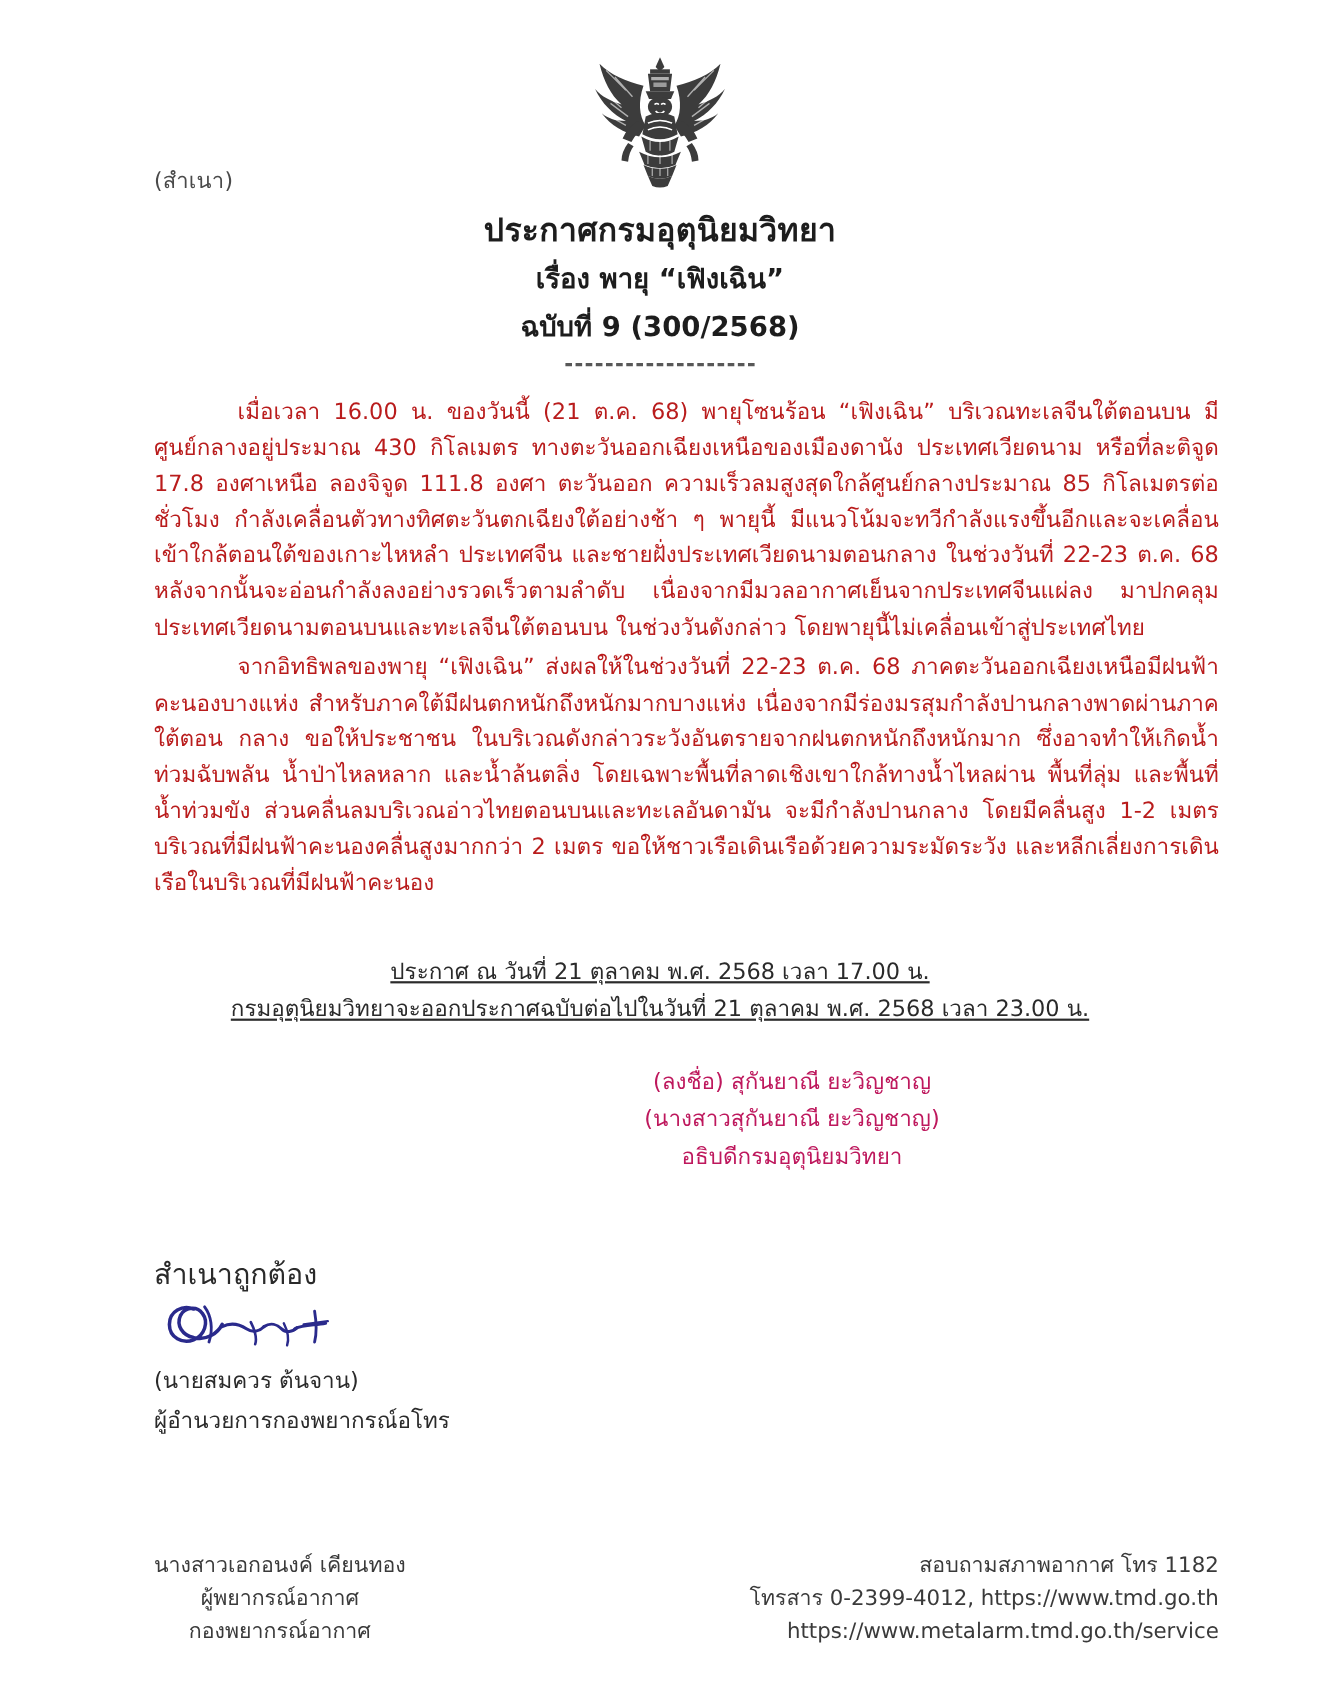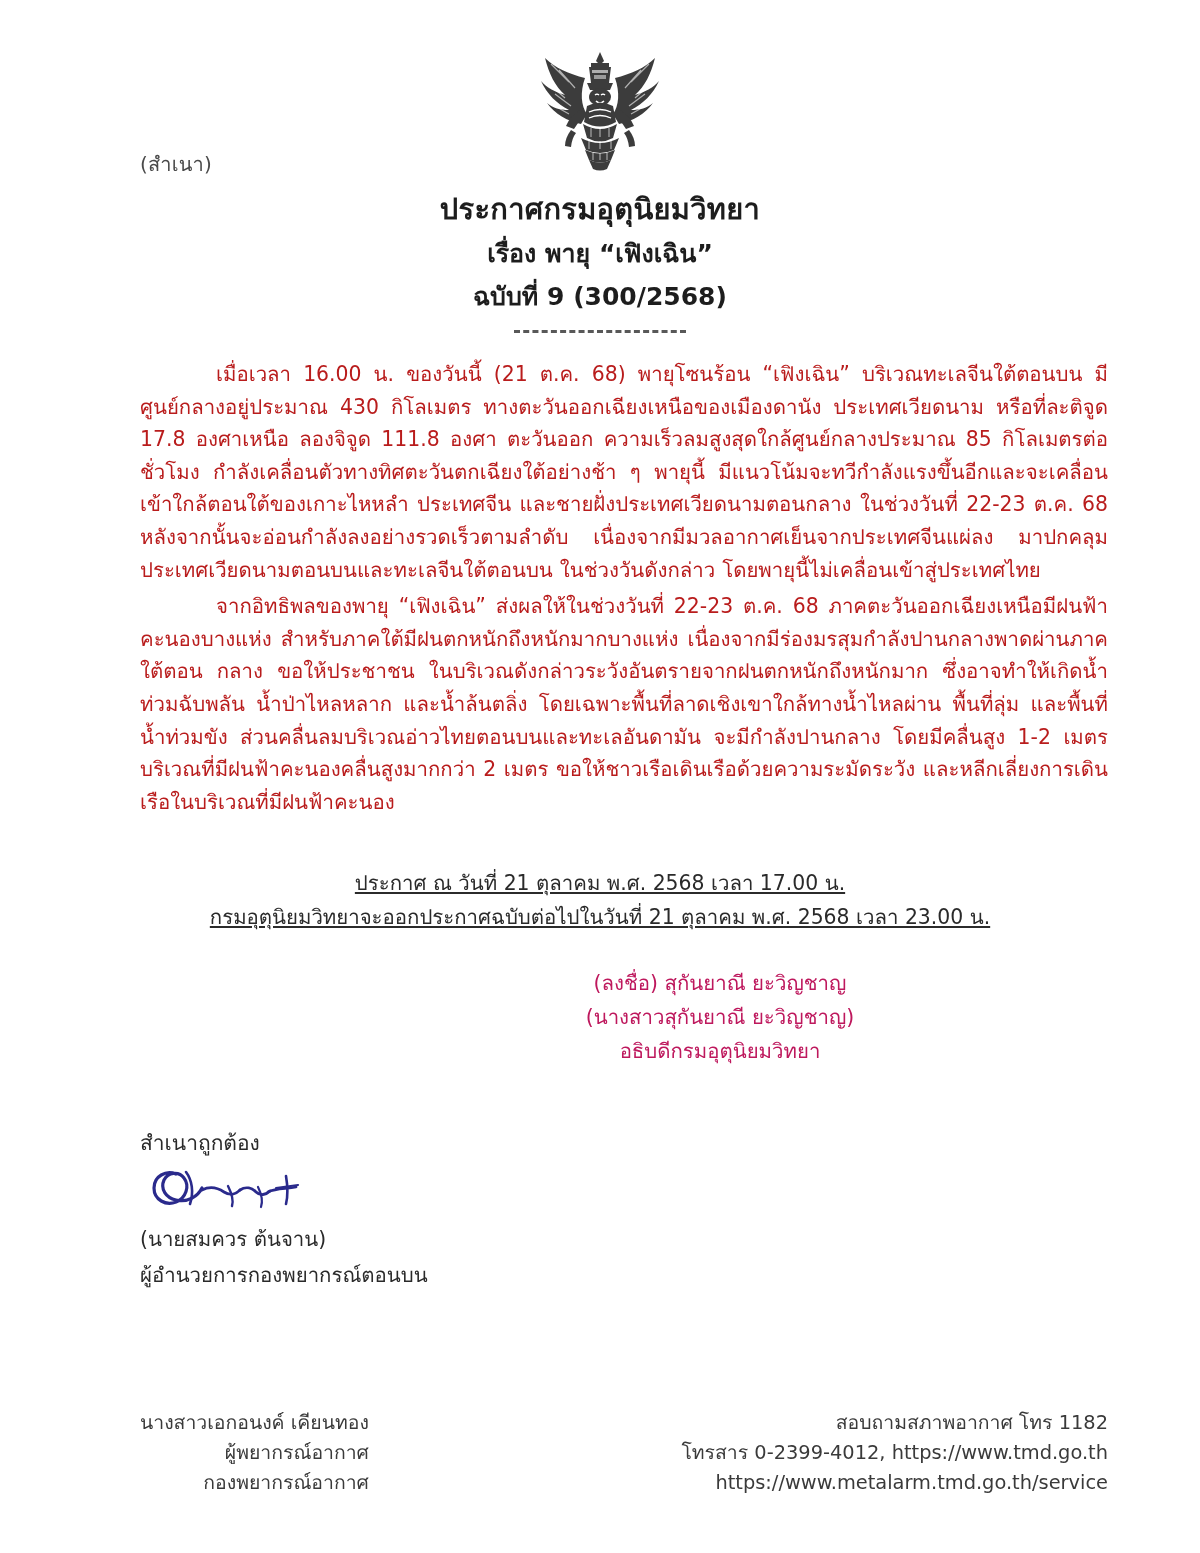--- a/index.html
+++ b/index.html
@@ -137,23 +137,24 @@
   }
 
   
   .certify-block {
     position: absolute;
     left: 140px;
     top: 1128px;
     width: 460px;
   }
   .certify-label {
-    font-size: 21px;
+    font-size: 26px;
     line-height: 30px;
     color: #2a2a2a;
+    margin-top: 16px;
   }
   .ink-sig {
     width: 190px;
     height: 58px;
     margin: 4px 0 2px 6px;
     display: block;
   }
   .certify-name,
   .certify-role {
     font-size: 20.4px;
@@ -165,21 +166,21 @@
   
   .footer {
     position: absolute;
     left: 140px;
     right: 92px;
     top: 1408px;
     display: flex;
     justify-content: space-between;
     align-items: flex-start;
   }
-  .footer-left { text-align: right; }
+  .footer-left { text-align: center; }
   .footer-right { text-align: right; }
   .footer-line {
     font-size: 19.4px;
     line-height: 30px;
     color: #3a3a3a;
   }
 </style>
 </head>
 <body>
 
@@ -284,21 +285,21 @@
         <path d="M56 28 C64 24 72 26 78 30 C84 34 90 32 94 28" stroke-width="2.8" stroke="#2a2a8c"></path>
         <path d="M82 24 C86 32 88 38 86 44" stroke-width="2.4" stroke="#2a2a8c"></path>
         <path d="M94 28 C100 24 106 26 110 30 C114 34 120 33 124 29" stroke-width="2.8" stroke="#2a2a8c"></path>
         <path d="M112 25 C116 33 117 39 115 45" stroke-width="2.2" stroke="#2a2a8c"></path>
         <path d="M122 30 C130 26 140 27 150 25" stroke-width="2.8" stroke="#2a2a8c"></path>
         <path d="M140 14 C142 26 142 34 140 42" stroke-width="2.6" stroke="#2a2a8c"></path>
         <path d="M130 26 L152 23" stroke-width="2.2" stroke="#2a2a8c"></path>
       </g>
     </svg>
     <div class="certify-name">(นายสมควร ต้นจาน)</div>
-    <div class="certify-role">ผู้อำนวยการกองพยากรณ์ตอนบน</div>
+    <div class="certify-role">ผู้อำนวยการกองพยากรณ์อโทร</div>
   </div>
 
   <div class="footer">
     <div class="footer-left">
       <div class="footer-line">นางสาวเอกอนงค์  เคียนทอง</div>
       <div class="footer-line">ผู้พยากรณ์อากาศ</div>
       <div class="footer-line">กองพยากรณ์อากาศ</div>
     </div>
     <div class="footer-right">
       <div class="footer-line">สอบถามสภาพอากาศ โทร  1182</div>

